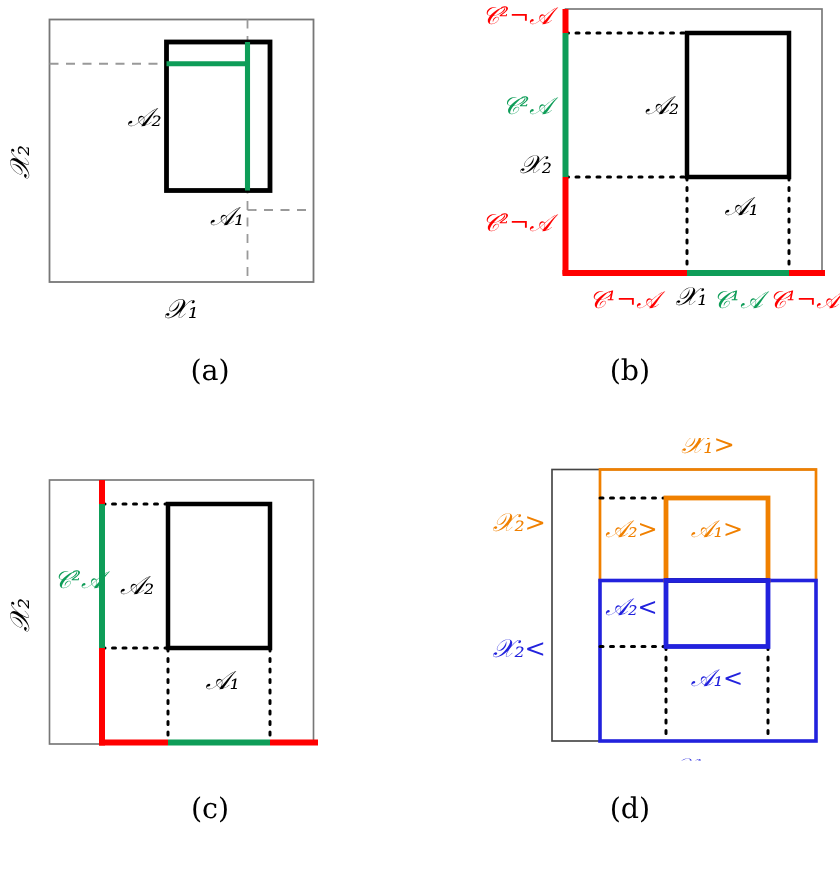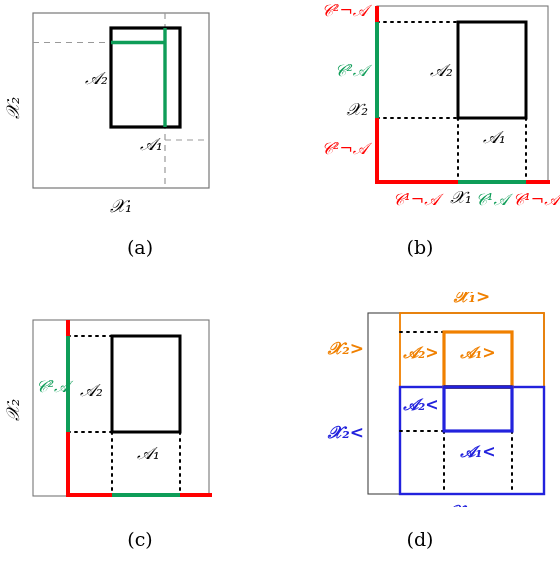--- a/index.html
+++ b/index.html
@@ -96,21 +96,21 @@
       <text x="36" y="100" font-size="16" fill="#0E9D58">𝒞²𝒜</text>
       <text x="80" y="104" font-size="17" fill="#000000">𝒜₂</text>
       <text x="137" y="167" font-size="17" fill="#000000">𝒜₁</text>
       <text x="19" y="118" font-size="18" text-anchor="middle" transform="rotate(-90 19 118)">𝒳₂</text>
       <text x="104" y="229" font-size="18" text-anchor="middle">𝒳₁</text>
       <text x="155" y="228" font-size="16" fill="#0E9D58" text-anchor="middle">𝒞¹𝒜</text>
     </svg>
   </div>
   <div class="cap" style="left:0;top:528px;width:280px;text-align:center;">(c)</div>
 
-  <div class="panel" style="left:280px;top:292px;width:280px;height:215px;font-weight:bold;">
+  <div class="panel" style="left:280px;top:292px;width:280px;height:215px;">
     <svg width="280" height="215" viewBox="0 0 280 215">
 
       <rect x="88" y="21" width="176" height="181" fill="none" stroke="#444444" stroke-width="1.1"></rect>
 
       <rect x="120" y="21" width="144" height="74" fill="none" stroke="#F08000" stroke-width="1.8"></rect>
 
       <rect x="120" y="95" width="144" height="107" fill="none" stroke="#2222DD" stroke-width="2.4"></rect>
 
       <line x1="120" y1="40" x2="164" y2="40" stroke="#000000" stroke-width="2" stroke-dasharray="2,5" stroke-linecap="round"></line>
       <line x1="120" y1="139" x2="164" y2="139" stroke="#000000" stroke-width="2" stroke-dasharray="2,5" stroke-linecap="round"></line>

